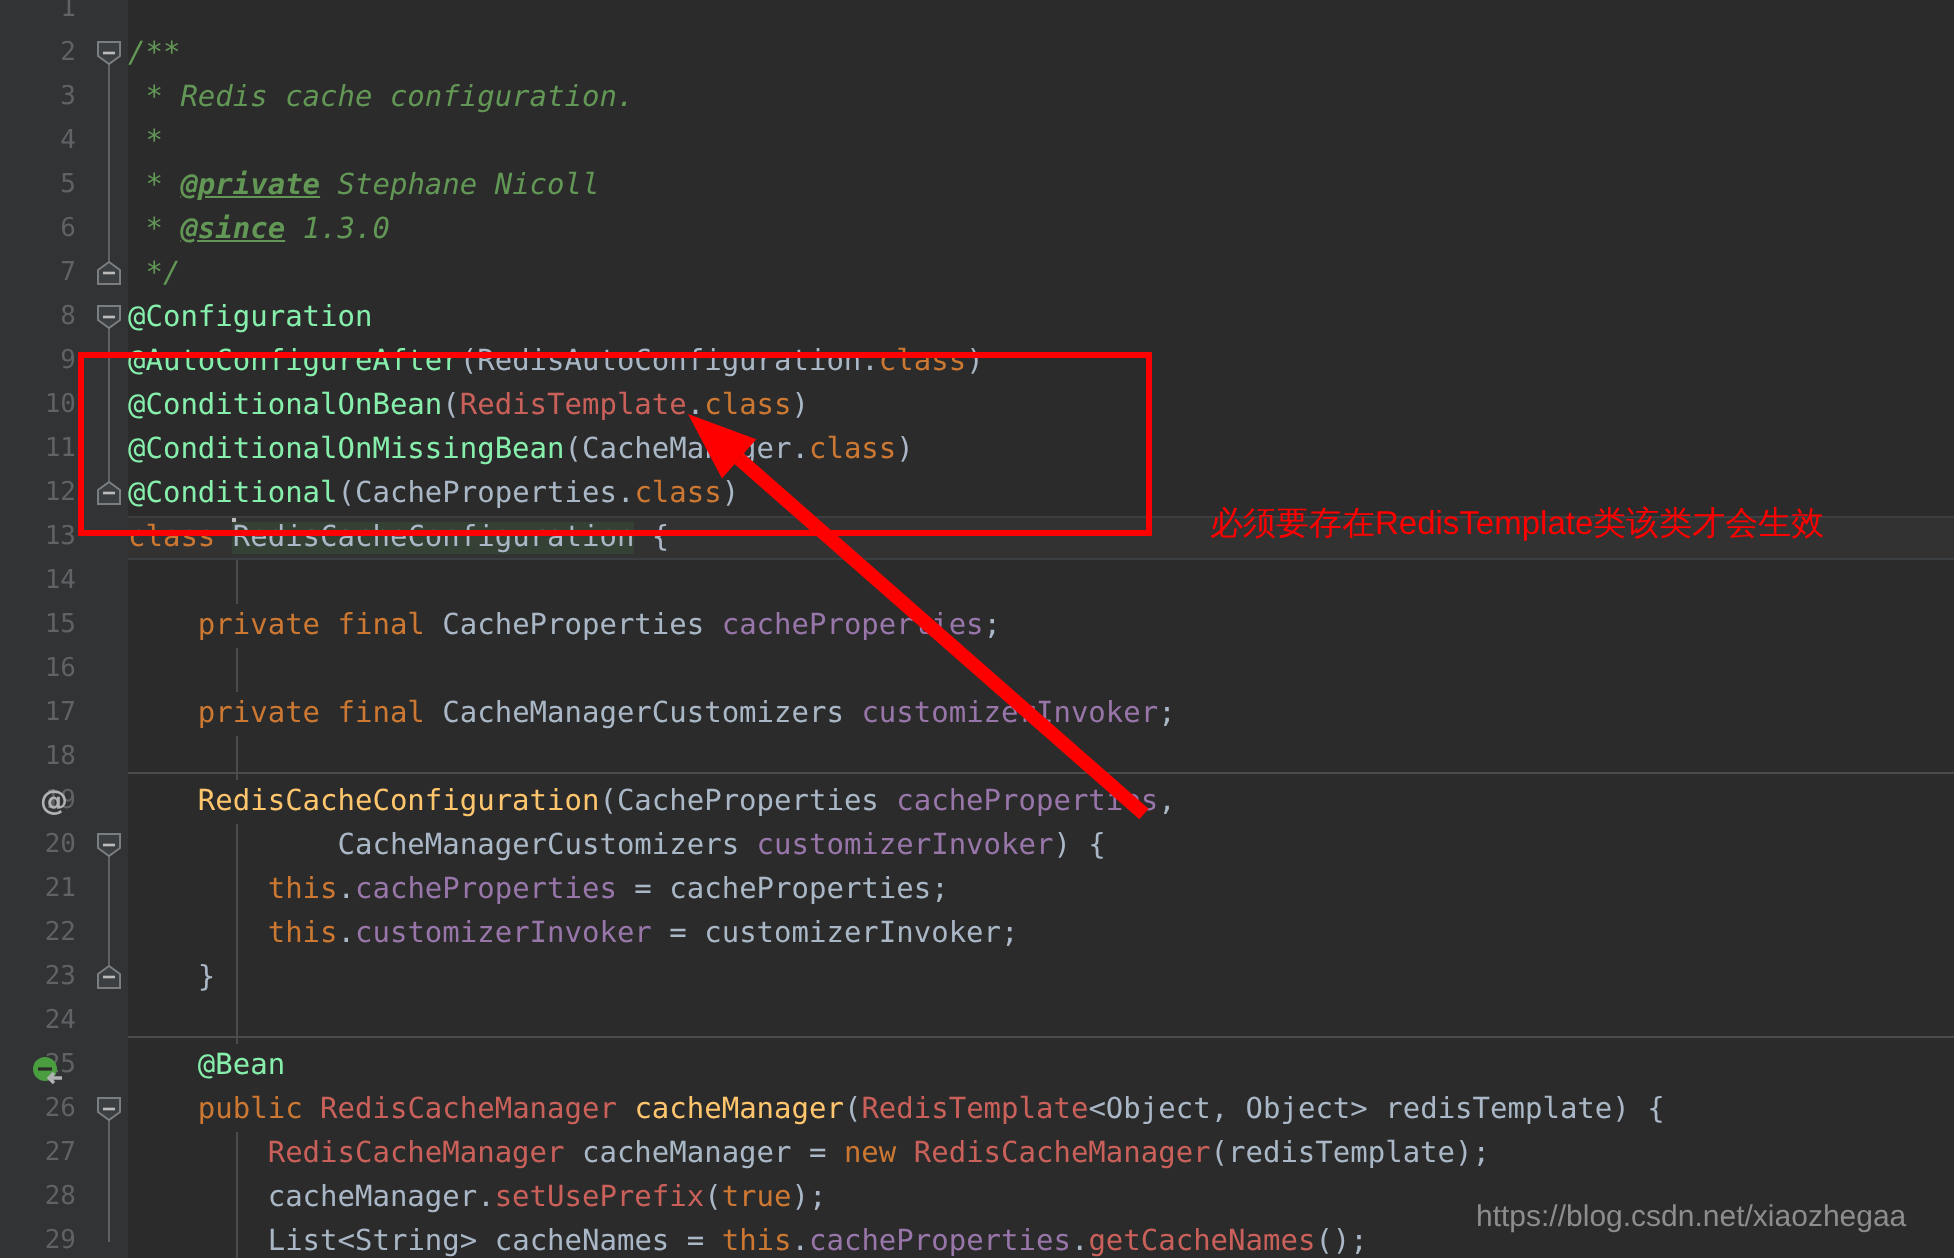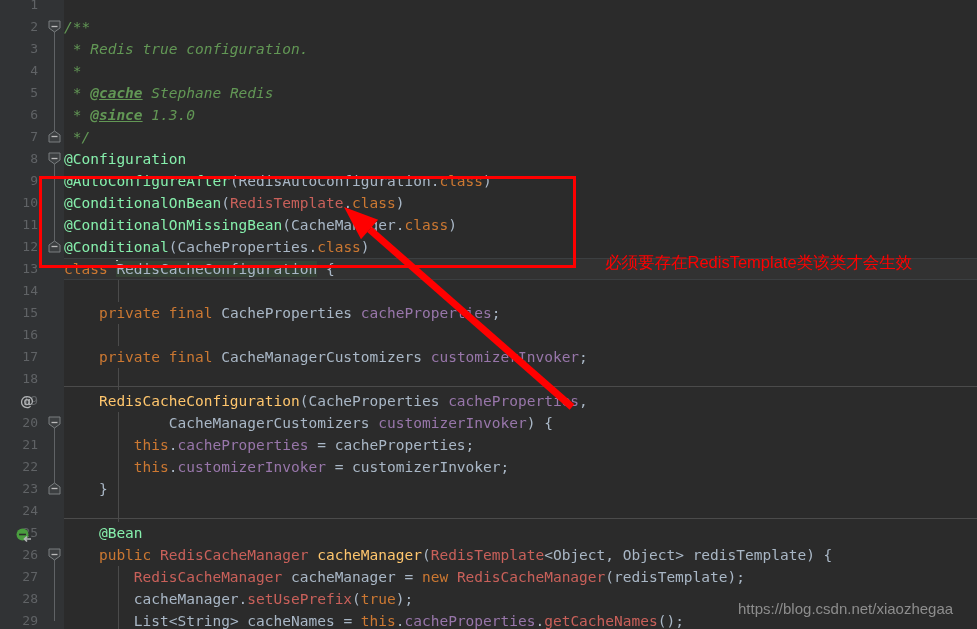--- a/index.html
+++ b/index.html
@@ -252,23 +252,23 @@
       </svg>
       <svg class="fold" viewBox="0 0 13 13" style="top: 548px;">
         <path d="M1 1 H12 V8 L6.5 12 L1 8 Z" fill="#3c3f41" stroke="#7a7e80" stroke-width="1"></path>
         <path d="M3.5 6.5 H9.5" stroke="#bbbbbb" stroke-width="1.3"></path>
       </svg>
     </div>
 
   <div class="codearea" id="codearea">
       <div class="row" style="top: -6px;"></div>
       <div class="row" style="top: 16px;"><span class="txt t-comment">/**</span></div>
-      <div class="row" style="top: 38px;"><span class="txt t-comment"> * Redis true configuration.</span></div>
+      <div class="row" style="top: 38px;"><span class="txt t-comment"> * Redis cache configuration.</span></div>
       <div class="row" style="top: 60px;"><span class="txt t-comment"> *</span></div>
-      <div class="row" style="top: 82px;"><span class="txt t-comment"> * </span><span class="txt t-doctag">@cache</span><span class="txt t-comment"> Stephane Redis</span></div>
+      <div class="row" style="top: 82px;"><span class="txt t-comment"> * </span><span class="txt t-doctag">@private</span><span class="txt t-comment"> Stephane Nicoll</span></div>
       <div class="row" style="top: 104px;"><span class="txt t-comment"> * </span><span class="txt t-doctag">@since</span><span class="txt t-comment"> 1.3.0</span></div>
       <div class="row" style="top: 126px;"><span class="txt t-comment"> */</span></div>
       <div class="row" style="top: 148px;"><span class="txt t-anno">@Configuration</span></div>
       <div class="row" style="top: 170px;"><span class="txt t-anno">@AutoConfigureAfter</span><span class="txt t-paren">(</span><span class="txt t-class">RedisAutoConfiguration</span><span class="txt t-plain">.</span><span class="txt t-keyword">class</span><span class="txt t-paren">)</span></div>
       <div class="row" style="top: 192px;"><span class="txt t-anno">@ConditionalOnBean</span><span class="txt t-paren">(</span><span class="txt t-classred">RedisTemplate</span><span class="txt t-plain">.</span><span class="txt t-keyword">class</span><span class="txt t-paren">)</span></div>
       <div class="row" style="top: 214px;"><span class="txt t-anno">@ConditionalOnMissingBean</span><span class="txt t-paren">(</span><span class="txt t-class">CacheManager</span><span class="txt t-plain">.</span><span class="txt t-keyword">class</span><span class="txt t-paren">)</span></div>
       <div class="row" style="top: 236px;"><span class="txt t-anno">@Conditional</span><span class="txt t-paren">(</span><span class="txt t-class">CacheProperties</span><span class="txt t-plain">.</span><span class="txt t-keyword">class</span><span class="txt t-paren">)</span></div>
       <div class="row" style="top: 258px;"><span class="txt t-keyword">class</span><span class="txt t-plain"> </span><span class="caret"></span><span class="txt ident-hl">RedisCacheConfiguration</span><span class="txt t-plain"> {</span></div>
       <div class="row" style="top: 280px;"></div>
       <div class="row" style="top: 302px;"><span class="txt t-plain">    </span><span class="txt t-keyword">private final</span><span class="txt t-plain"> </span><span class="txt t-class">CacheProperties</span><span class="txt t-plain"> </span><span class="txt t-field">cacheProperties</span><span class="txt t-plain">;</span></div>

